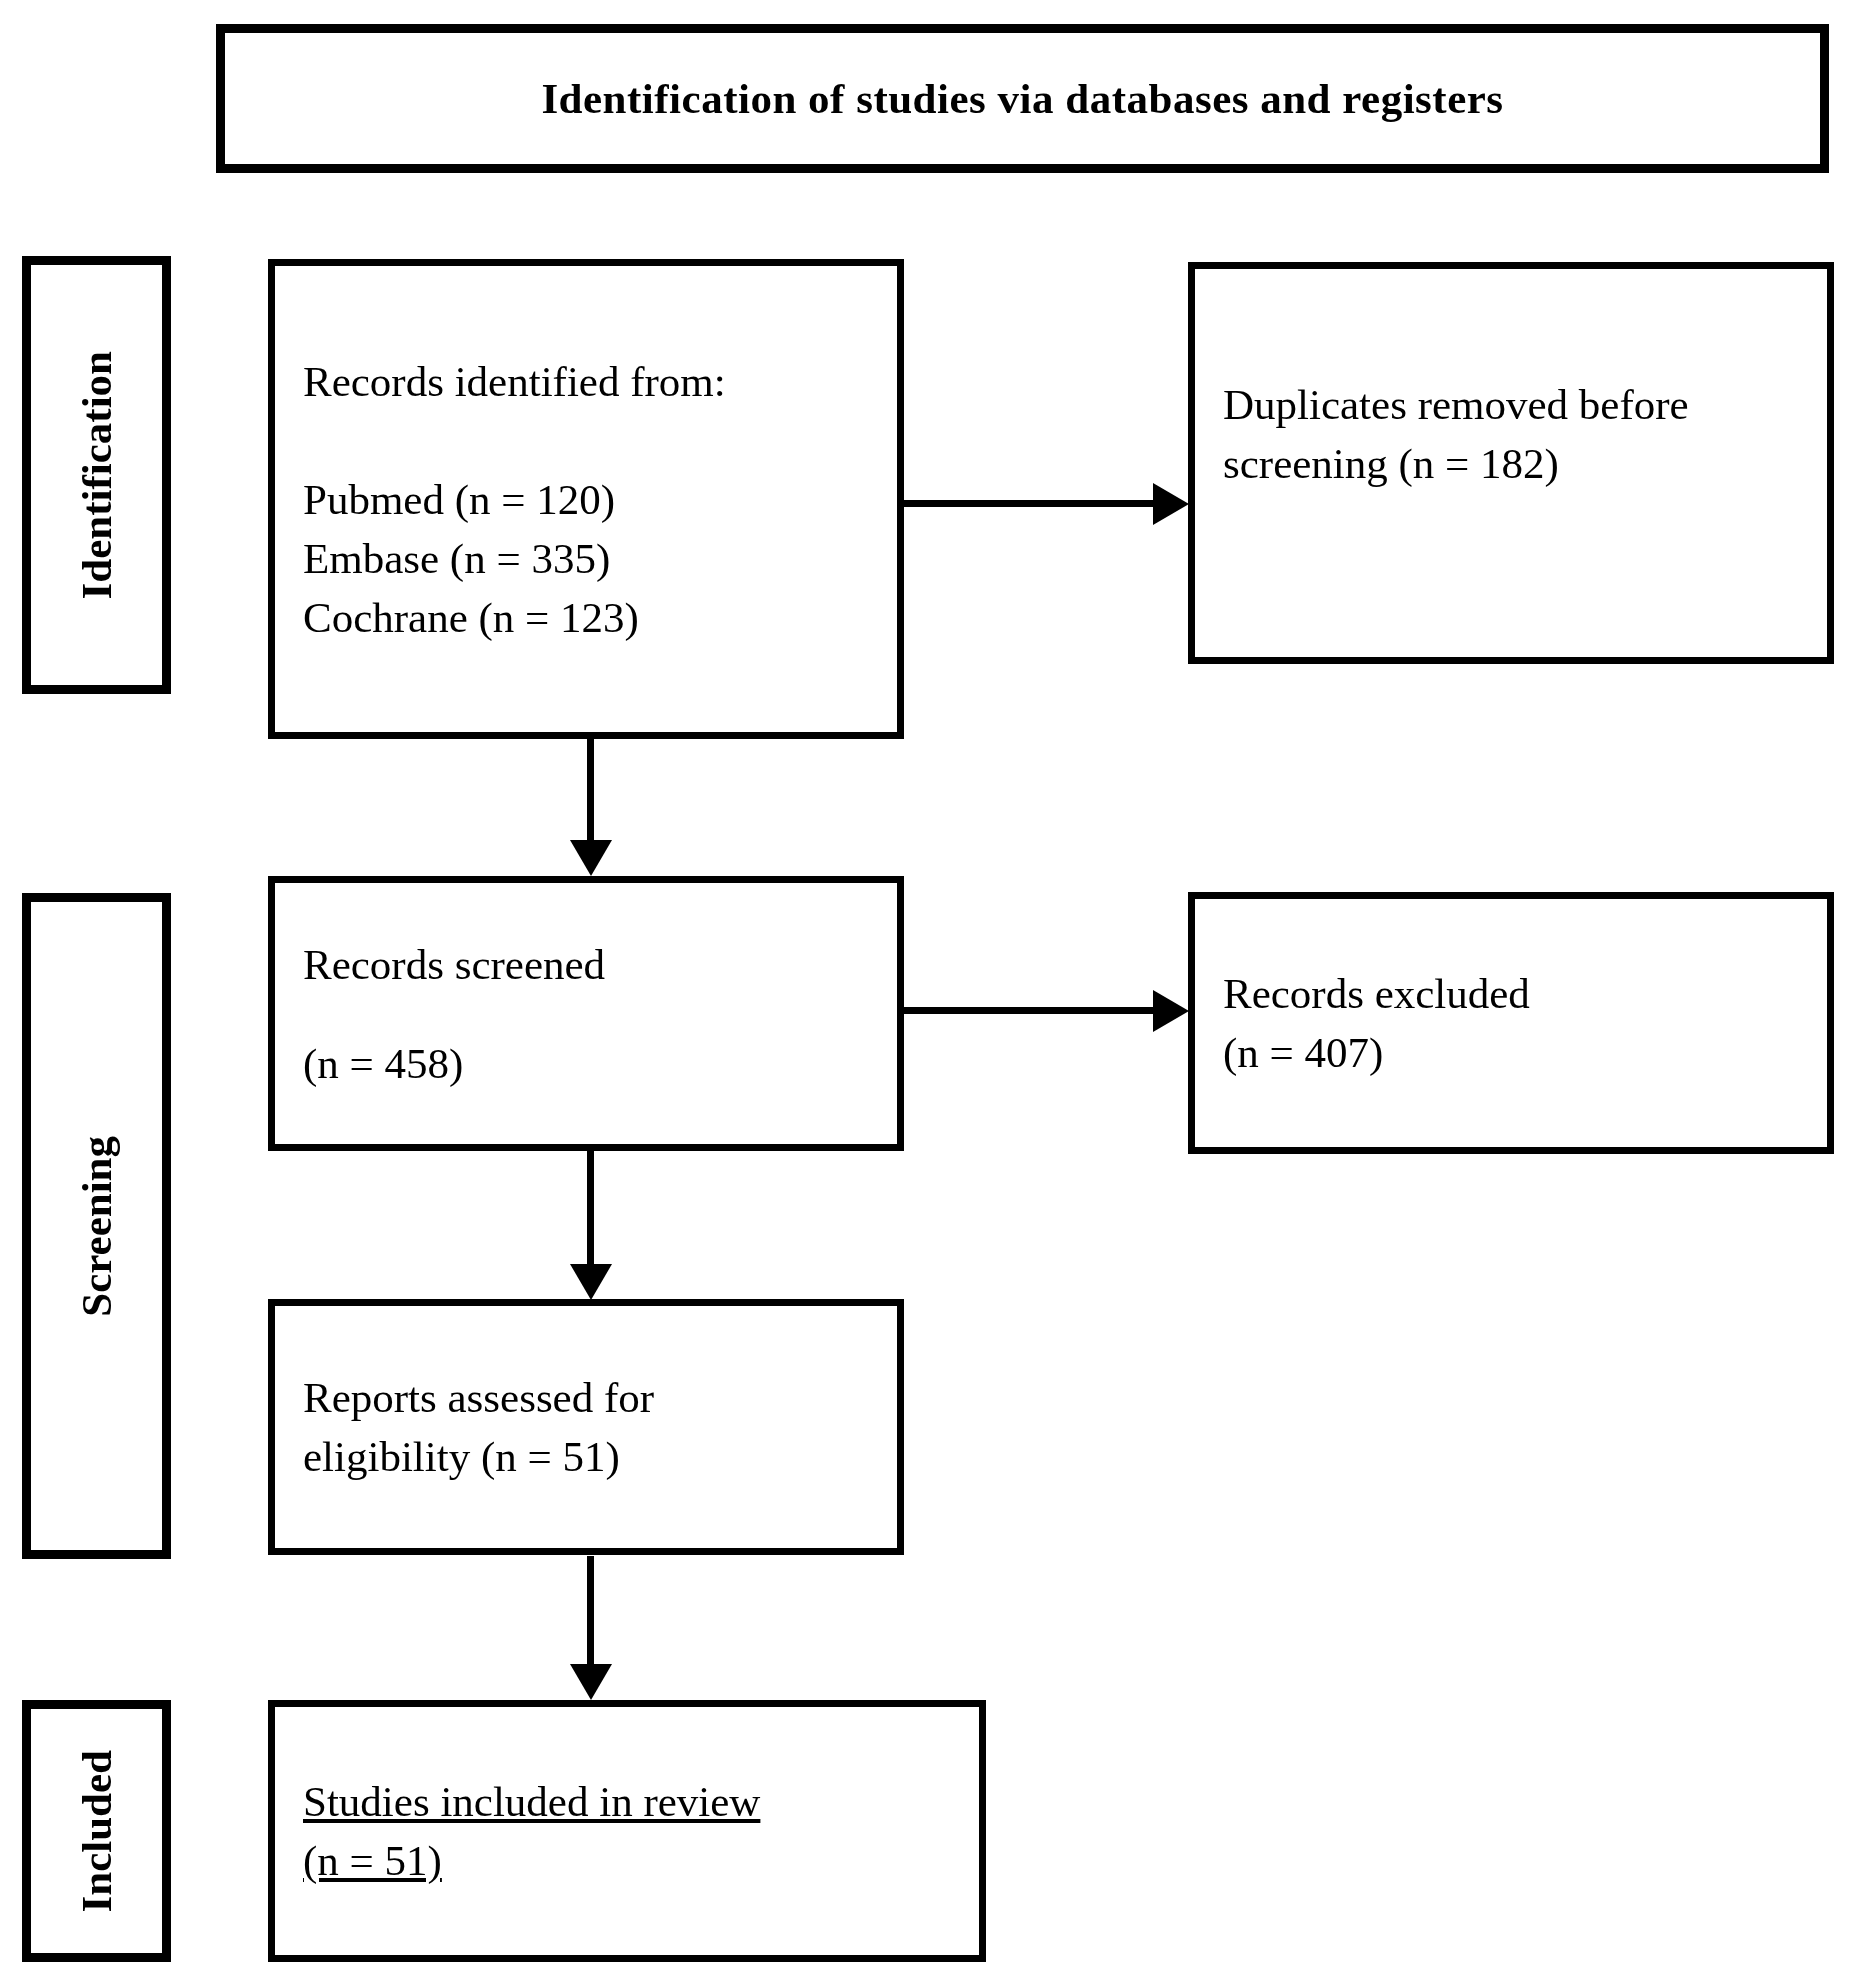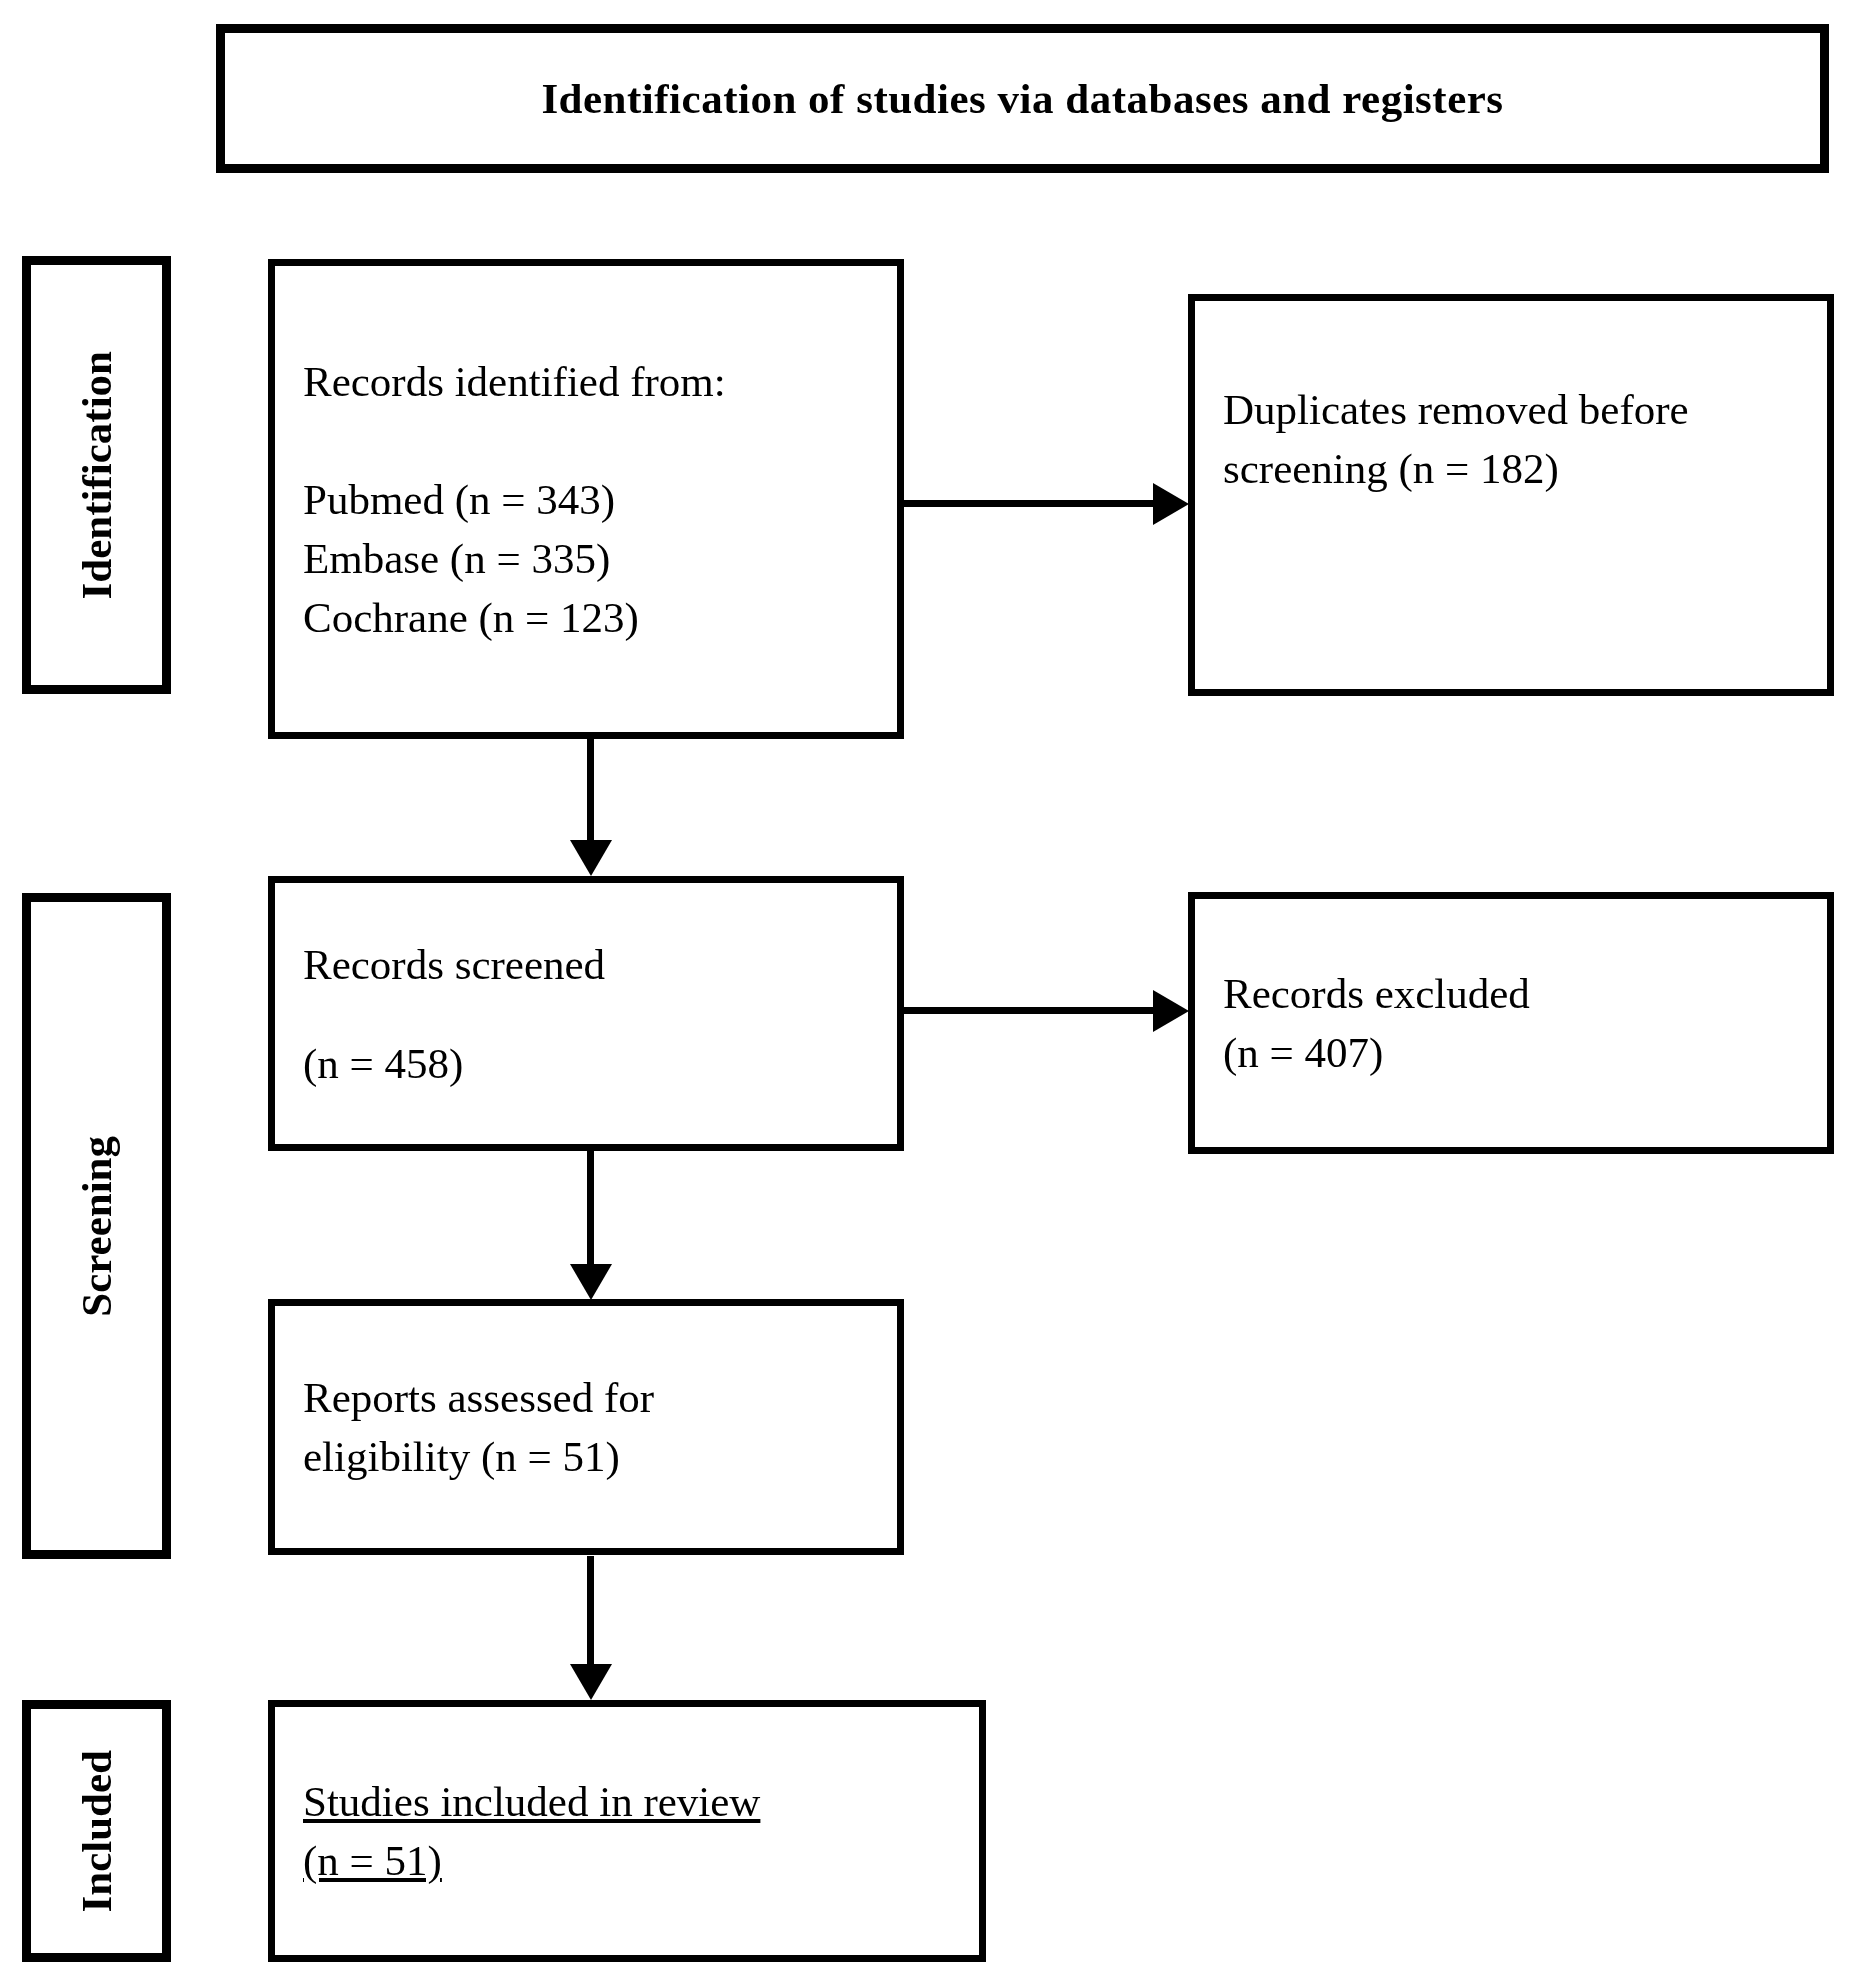--- a/index.html
+++ b/index.html
@@ -56,21 +56,21 @@
     font-size: 43px;
     line-height: 59px;
     padding-left: 28px;
     padding-right: 19px;
   }
   .box-records-identified { left: 268px; top: 259px;  width: 636px; height: 480px; justify-content: center; }
   .box-records-screened   { left: 268px; top: 876px;  width: 636px; height: 275px; gap: 40px; }
   .box-reports-assessed   { left: 268px; top: 1299px; width: 636px; height: 256px; }
   .box-studies-included   { left: 268px; top: 1700px; width: 718px; height: 262px; text-decoration: underline; }
   .box-duplicates-removed { left: 1188px; top: 262px; width: 646px; height: 402px;
-                            justify-content: flex-start; padding-top: 79px; margin-top: 32px; }
+                            justify-content: flex-start; padding-top: 106px; }
   .box-reports-excluded   { left: 1188px; top: 892px; width: 646px; height: 262px; }
 
   .sources { margin-top: 59px; }
 
   .arrow-line {
     position: absolute;
     background: #000000;
   }
   .arrow-head {
     position: absolute;
@@ -118,21 +118,21 @@
   <div class="box thickborder side-box side-screening">
     <span class="vlabel">Screening</span>
   </div>
   <div class="box thickborder side-box side-included">
     <span class="vlabel">Included</span>
   </div>
 
   <div class="box flow-box box-records-identified">
     <div>Records identified from:</div>
     <div class="sources">
-      <div>Pubmed (n = 343)</div>
+      <div>Pubmed (n = 120)</div>
       <div>Embase (n = 335)</div>
       <div>Cochrane (n = 123)</div>
     </div>
   </div>
 
   <div class="box flow-box box-duplicates-removed">
     <div>Duplicates removed before</div>
     <div>screening (n = 182)</div>
   </div>
 

